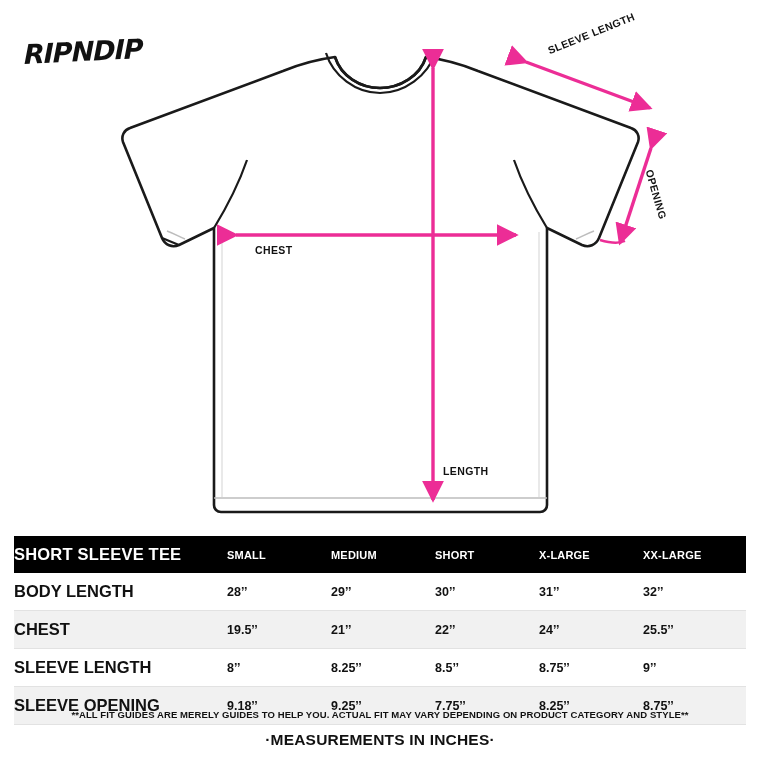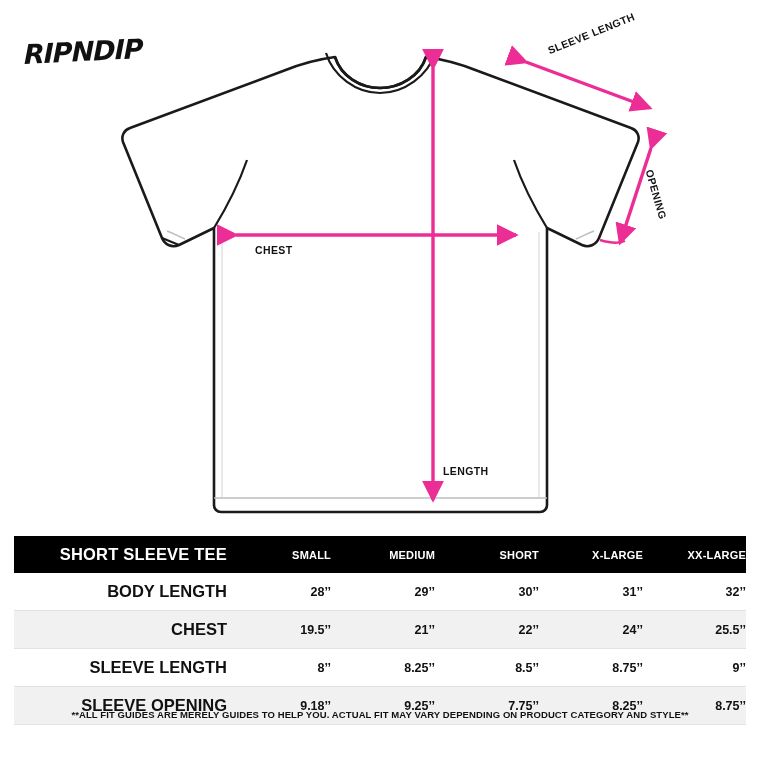--- a/index.html
+++ b/index.html
@@ -46,21 +46,21 @@
   
   .size-table {
     position: absolute;
     left: 14px;
     top: 536px;
     width: 732px;
     border-collapse: collapse;
     table-layout: fixed;
   }
   .size-table th, .size-table td {
-    text-align: right;
+    text-align: left;
     font-weight: bold;
     color: #111111;
   }
   .size-table thead th {
     background: #000000;
     color: #ffffff;
     font-size: 11px;
     padding: 9px 0 9px 0;
     letter-spacing: 0.2px;
   }
@@ -253,14 +253,15 @@
         <td>9.18’’</td>
         <td>9.25’’</td>
         <td>7.75’’</td>
         <td>8.25’’</td>
         <td>8.75’’</td>
       </tr>
     </tbody>
   </table>
 
   <div class="footnote">**ALL FIT GUIDES ARE MERELY GUIDES TO HELP YOU. ACTUAL FIT MAY VARY DEPENDING ON PRODUCT CATEGORY AND STYLE**</div>
+  <div class="measure-note">·MEASUREMENTS IN INCHES·</div>
 
 </div>
 
 </body></html>

